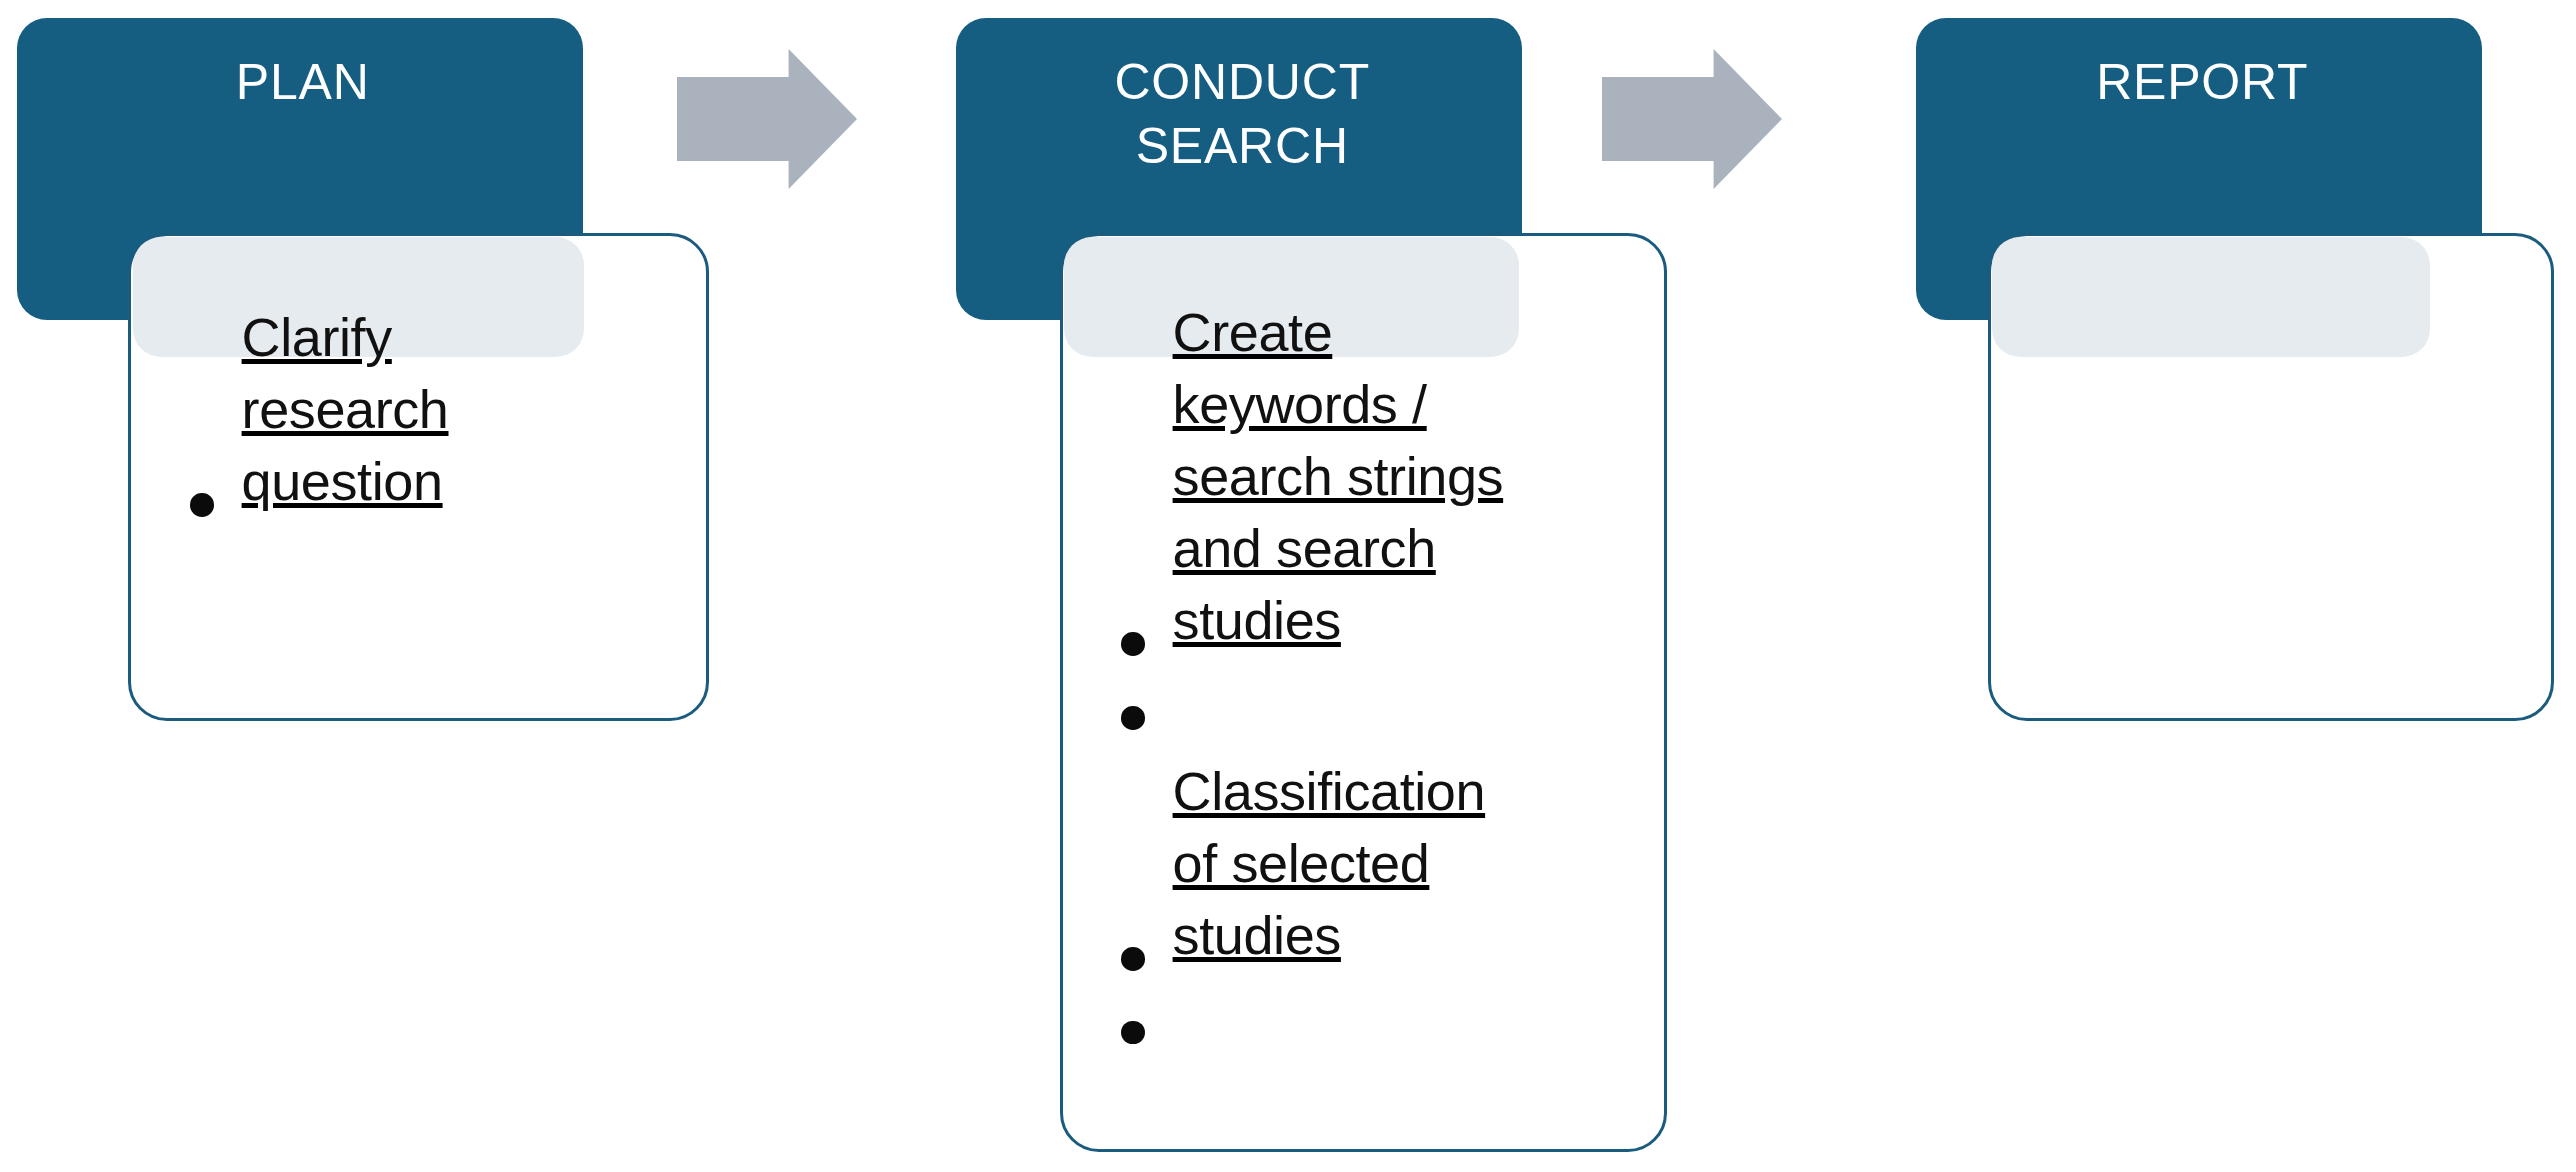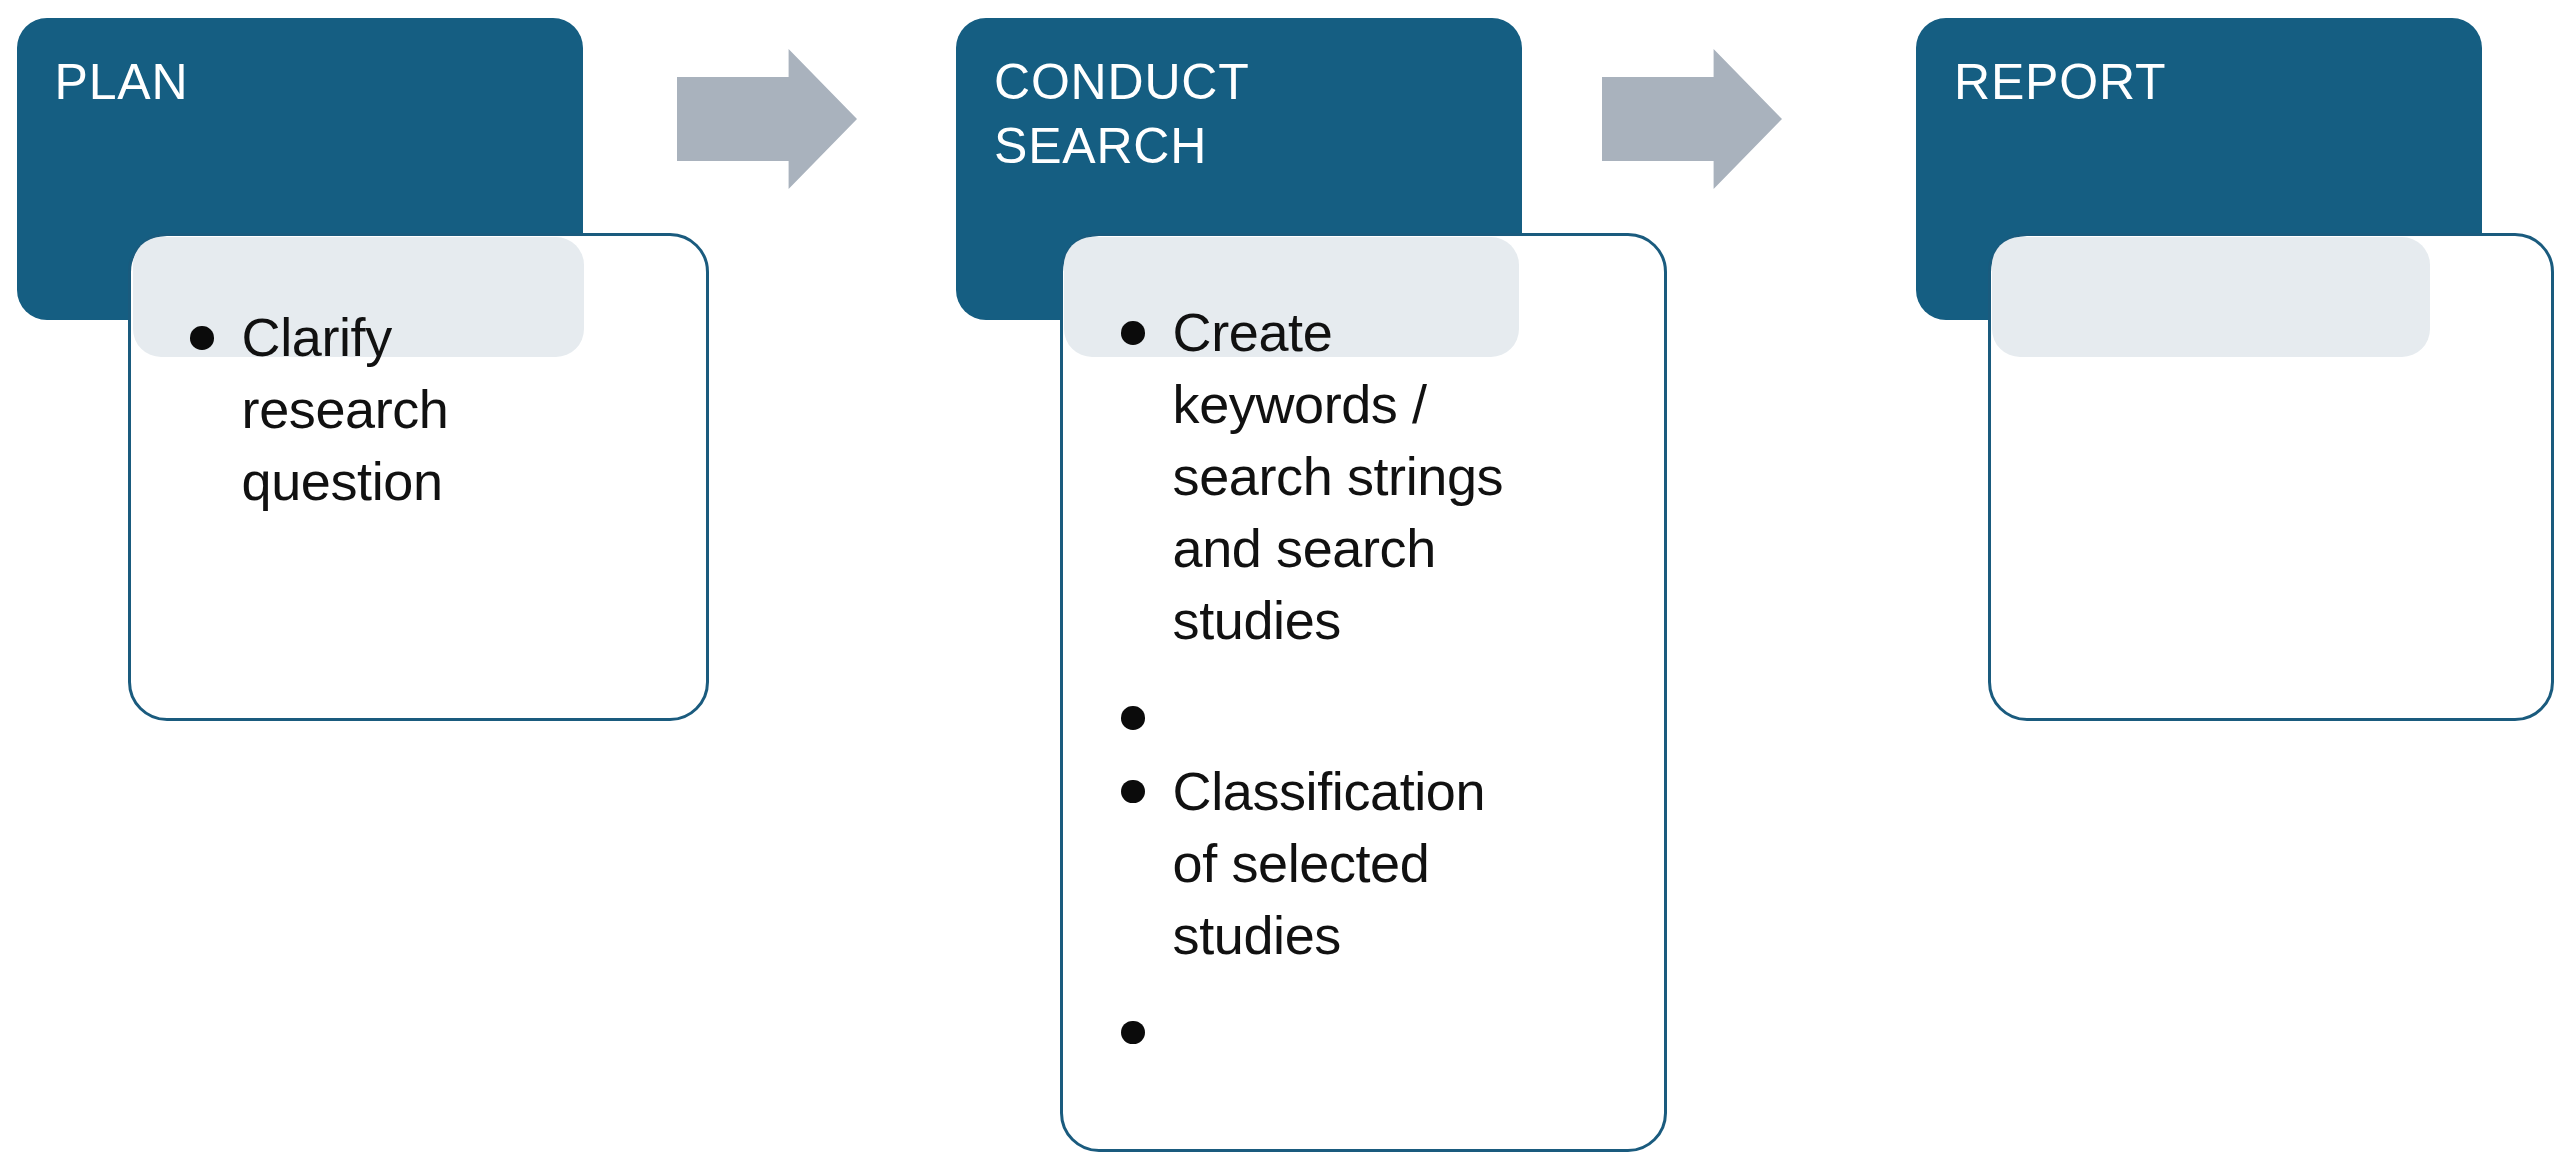--- a/index.html
+++ b/index.html
@@ -20,20 +20,21 @@
   .header-box {
     position: absolute;
     top: 18px;
     width: 566px;
     height: 302px;
     background: #155E82;
     border-radius: 30px;
     z-index: 1;
     box-sizing: border-box;
     padding: 31.5px 31.5px 0 38px;
+    text-align: center;
   }
   .header-title {
     color: #FFFFFF;
     font-size: 50px;
     line-height: 1.28;
     letter-spacing: 0.8px;
     white-space: pre-line;
     display: block;
   }
   .h1 { left: 16.5px; }
@@ -71,22 +72,23 @@
   .bullets {
     position: absolute;
     z-index: 4;
   }
   .bl1 { left: 190px;  top: 301px; width: 488px; }
   .bl2 { left: 1121px; top: 296px; width: 514px; }
   .bl3 { left: 2049px; top: 301px; width: 473px; }
 
   .bullet-item {
     display: flex;
-    align-items: flex-start;
+    align-items: flex-end;
     margin-bottom: 25px;
+    text-decoration: underline;
   }
   .bullet-dot {
     flex: none;
     width: 23.6px;
     height: 23.6px;
     margin: 25px 28px 0 0;
     border-radius: 50%;
     background: #0b0b0b;
   }
   .bullet-text {

